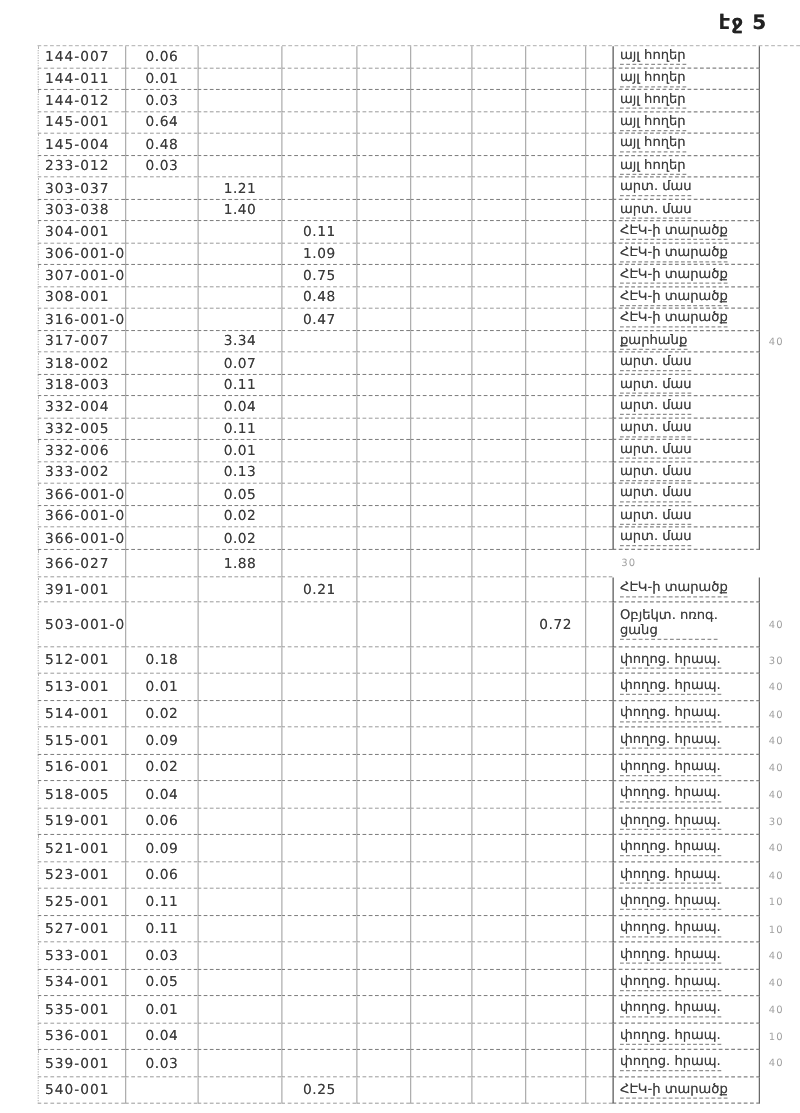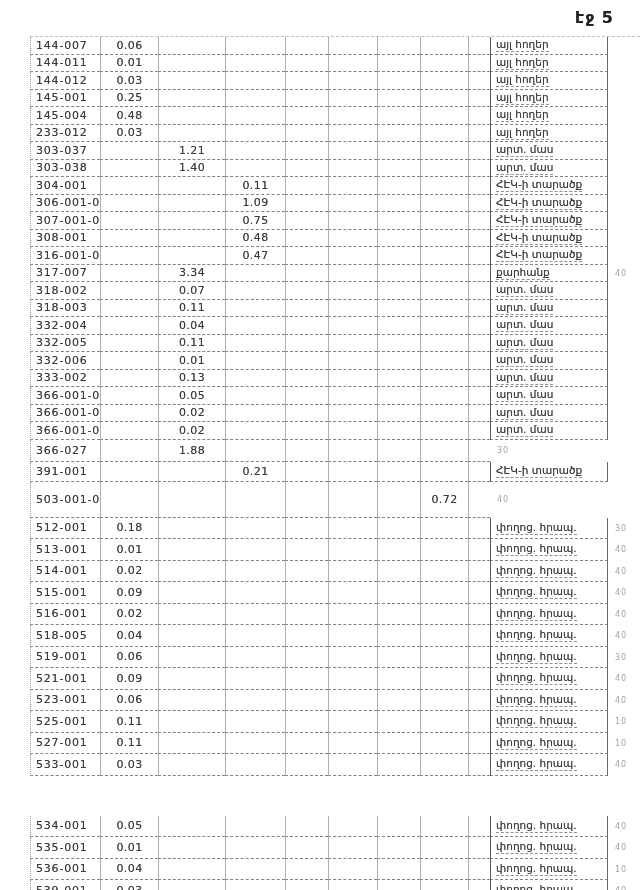--- a/index.html
+++ b/index.html
@@ -99,21 +99,21 @@
       <div class="cell val" style="width: 43px;"></div>
       <div class="cell val" style="width: 49px;"></div>
       <div class="cell val" style="width: 43px;"></div>
       <div class="cell val" style="width: 48px;"></div>
       <div class="cell val" style="width: 22px;"></div>
       <div class="cell label" style="width: 118px;"><span class="txt">այլ հողեր</span></div>
       <div class="mark"></div>
     </div>
     <div class="row" style="height: 17.5px;">
       <div class="cell code" style="width: 70px;">145-001</div>
-      <div class="cell val" style="width: 58px;">0.25</div>
+      <div class="cell val" style="width: 58px;">0.64</div>
       <div class="cell val" style="width: 67px;"></div>
       <div class="cell val" style="width: 60px;"></div>
       <div class="cell val" style="width: 43px;"></div>
       <div class="cell val" style="width: 49px;"></div>
       <div class="cell val" style="width: 43px;"></div>
       <div class="cell val" style="width: 48px;"></div>
       <div class="cell val" style="width: 22px;"></div>
       <div class="cell label" style="width: 118px;"><span class="txt">այլ հողեր</span></div>
       <div class="mark"></div>
     </div>
@@ -392,20 +392,22 @@
     <div class="row" style="height: 36px;">
       <div class="cell code" style="width: 70px;">503-001-04</div>
       <div class="cell val" style="width: 58px;"></div>
       <div class="cell val" style="width: 67px;"></div>
       <div class="cell val" style="width: 60px;"></div>
       <div class="cell val" style="width: 43px;"></div>
       <div class="cell val" style="width: 49px;"></div>
       <div class="cell val" style="width: 43px;"></div>
       <div class="cell val" style="width: 48px;">0.72</div>
       <div class="cell val" style="width: 22px;"></div>
+      <div class="cell label" style="width: 118px;"><span class="txt">Օբյեկտ. ոռոգ.
+ցանց</span></div>
       <div class="mark">40</div>
     </div>
     <div class="row" style="height: 21.5px;">
       <div class="cell code" style="width: 70px;">512-001</div>
       <div class="cell val" style="width: 58px;">0.18</div>
       <div class="cell val" style="width: 67px;"></div>
       <div class="cell val" style="width: 60px;"></div>
       <div class="cell val" style="width: 43px;"></div>
       <div class="cell val" style="width: 49px;"></div>
       <div class="cell val" style="width: 43px;"></div>
@@ -550,21 +552,21 @@
       <div class="cell val" style="width: 67px;"></div>
       <div class="cell val" style="width: 60px;"></div>
       <div class="cell val" style="width: 43px;"></div>
       <div class="cell val" style="width: 49px;"></div>
       <div class="cell val" style="width: 43px;"></div>
       <div class="cell val" style="width: 48px;"></div>
       <div class="cell val" style="width: 22px;"></div>
       <div class="cell label" style="width: 118px;"><span class="txt">փողոց. հրապ.</span></div>
       <div class="mark">40</div>
     </div>
-    <div class="row" style="height: 21.5px; margin-top: 40px;">
+    <div class="row" style="height: 21.5px;">
       <div class="cell code" style="width: 70px;">534-001</div>
       <div class="cell val" style="width: 58px;">0.05</div>
       <div class="cell val" style="width: 67px;"></div>
       <div class="cell val" style="width: 60px;"></div>
       <div class="cell val" style="width: 43px;"></div>
       <div class="cell val" style="width: 49px;"></div>
       <div class="cell val" style="width: 43px;"></div>
       <div class="cell val" style="width: 48px;"></div>
       <div class="cell val" style="width: 22px;"></div>
       <div class="cell label" style="width: 118px;"><span class="txt">փողոց. հրապ.</span></div>

